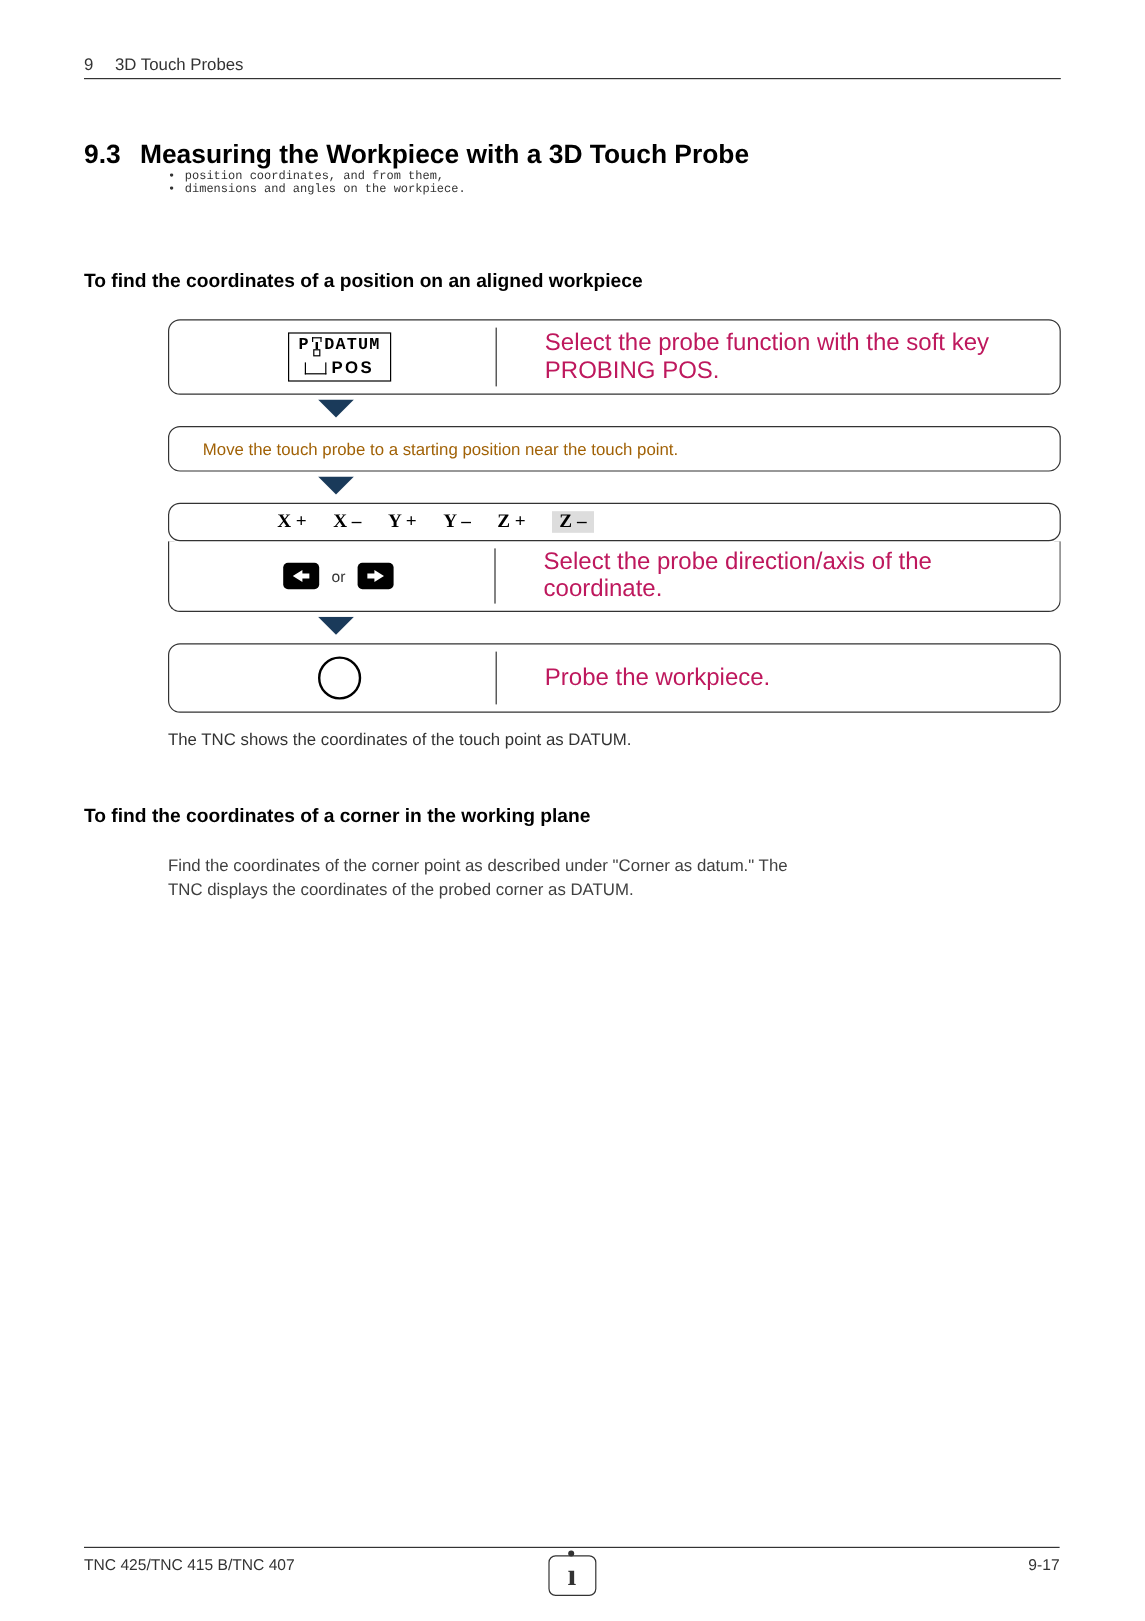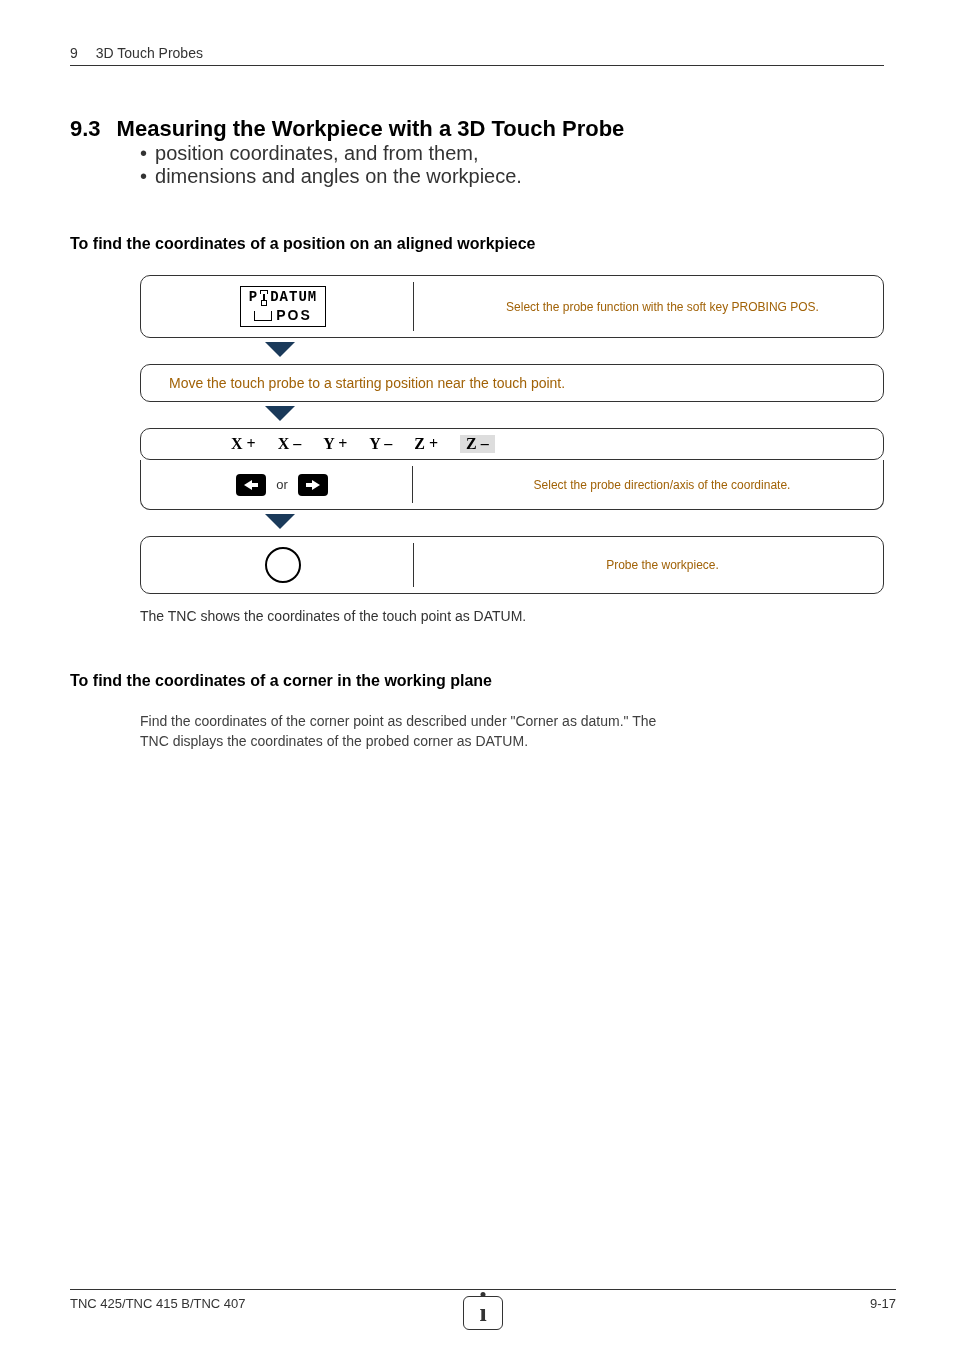--- a/index.html
+++ b/index.html
@@ -43,23 +43,24 @@
       font-weight: bold;
     }
     .intro {
       margin-left: 70px;
       font-size: 14px;
       color: #333;
       margin-bottom: 14px;
     }
     .bullets {
       margin-left: 70px;
-      font-size: 20px;
-      color: #333;
-      margin-bottom: 47px;
+      font-size: 10px;
+      color: #333;
+      margin-bottom: 62px;
+      font-family: Liberation Mono, monospace;
     }
     .bullets li {
       list-style: none;
       display: flex;
     }
     .bullets li::before {
       content: "•";
       margin-right: 8px;
     }
     .sub-heading {
@@ -95,24 +96,23 @@
       align-items: center;
       padding: 4px 0;
     }
     .divider {
       width: 1px;
       background: #333;
       align-self: stretch;
     }
     .text-cell {
       flex: 1;
-      font-size: 12px;
-      color: #a16207;
+      font-size: 20px;
+      color: #be185d;
       padding-left: 40px;
-      text-align: center;
     }
     .softkey-btn {
       border: 1.5px solid #000;
       padding: 3px 8px;
       font-family: "Courier New", monospace;
       font-size: 14px;
       letter-spacing: 2px;
       font-weight: bold;
       line-height: 1.1;
       text-align: center;
@@ -194,21 +194,21 @@
       margin-left: 70px;
       font-size: 14px;
       color: #404040;
       line-height: 1.4;
       max-width: 520px;
     }
     .footer {
       position: absolute;
       bottom: 40px;
       left: 70px;
-      right: 58px;
+      right: 71px;
       border-top: 1px solid #333;
       padding-top: 6px;
       display: flex;
       justify-content: space-between;
       align-items: flex-start;
       font-size: 13px;
       color: #333;
     }
     .info-icon {
       position: absolute;

